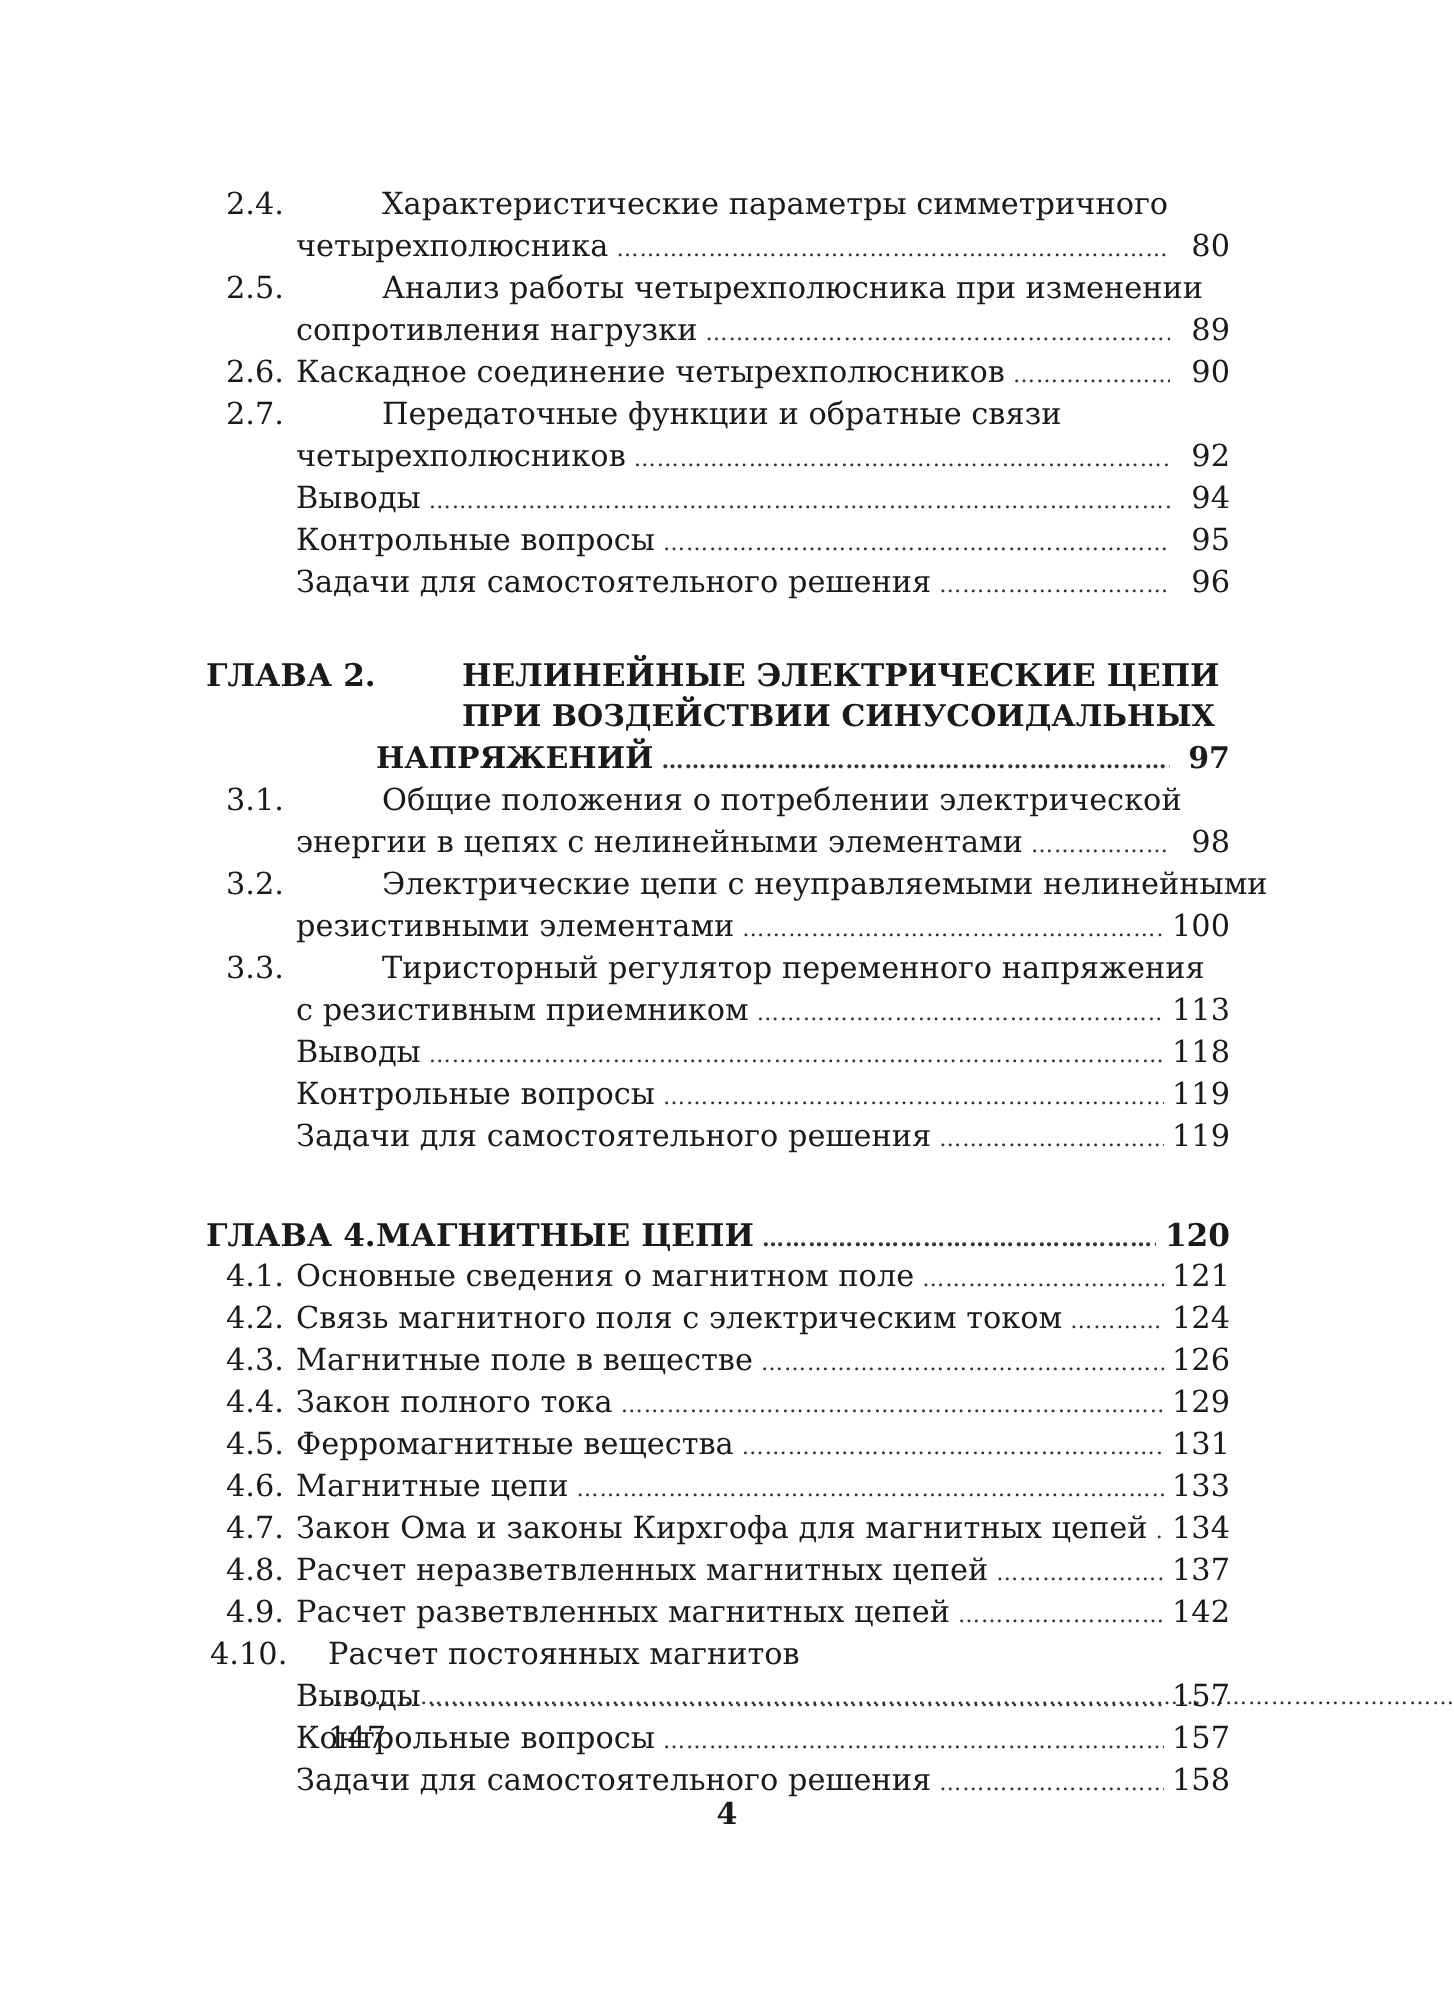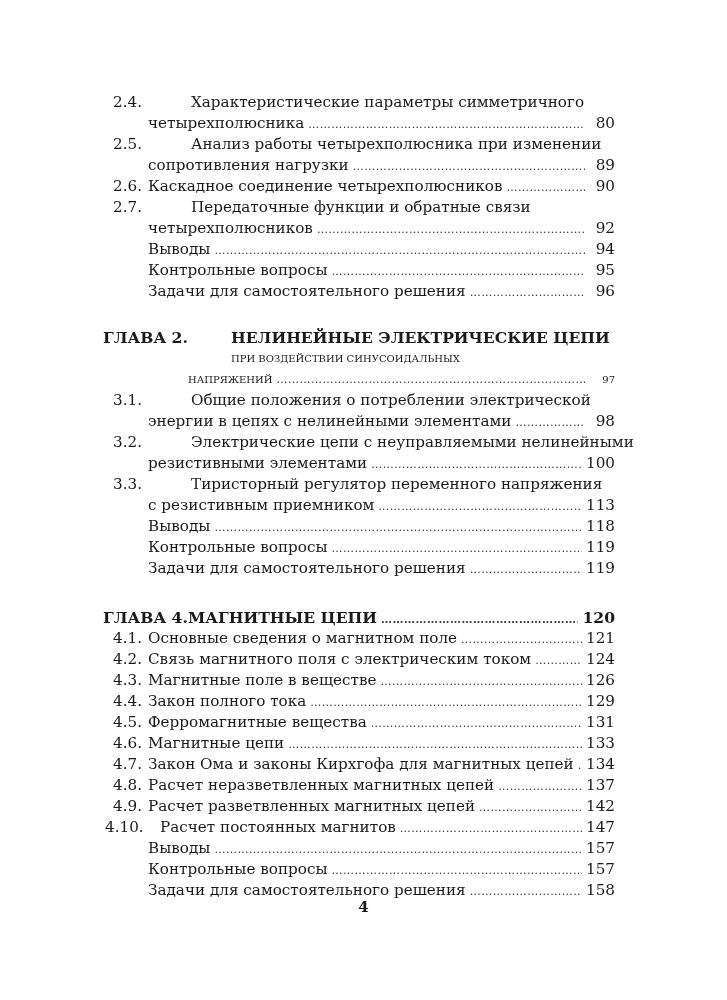--- a/index.html
+++ b/index.html
@@ -9,25 +9,25 @@
   .toc { position: absolute; left: 103px; top: 92px; width: 512px; }
   .line { position: relative; height: 21px; line-height: 21px; font-size: 15.2px; white-space: nowrap; }
   .line .num { position: absolute; left: 10px; }
   .line .txt { position: absolute; left: 45px; margin-left: 43px; }
   .line.sec10 .num { left: 2px; text-align: center; }
   .fill-line { position: absolute; left: 45px; right: 0; display: flex; align-items: baseline; }
   .fill-line .t { flex: 0 0 auto; }
   .fill-line .dots { flex: 1 1 auto; overflow: hidden; margin: 0 4px; letter-spacing: 0.5px; font-size: 11px; color: #333; }
   .fill-line .dots::before { content: "……………………………………………………………………………………………………………………………………………………………"; }
   .fill-line .pg { flex: 0 0 auto; text-align: right; min-width: 26px; }
-  .line.sec10 .fill-line { left: 57px; }
+  .line.sec10 .fill-line { left: 57px; flex-direction: column; }
   .chap { font-weight: bold; font-size: 15.6px; }
   .chap .num { left: 0; }
   .chap .fill-line { left: 0; }
-  .chap-cont { font-weight: normal; font-size: 10px; }
+  .chap-cont { font-weight: bold; font-size: 15px; }
   .chap-cont .fill-line { left: 85px; }
   .chap-cont .txt { left: 85px; }
   .gap2 { height: 25px; }
   .footer { position: absolute; left: 0; width: 727px; top: 898px; text-align: center;
             font-weight: bold; font-size: 15px; }
 </style>
 </head>
 <body>
 
 <div class="page">

